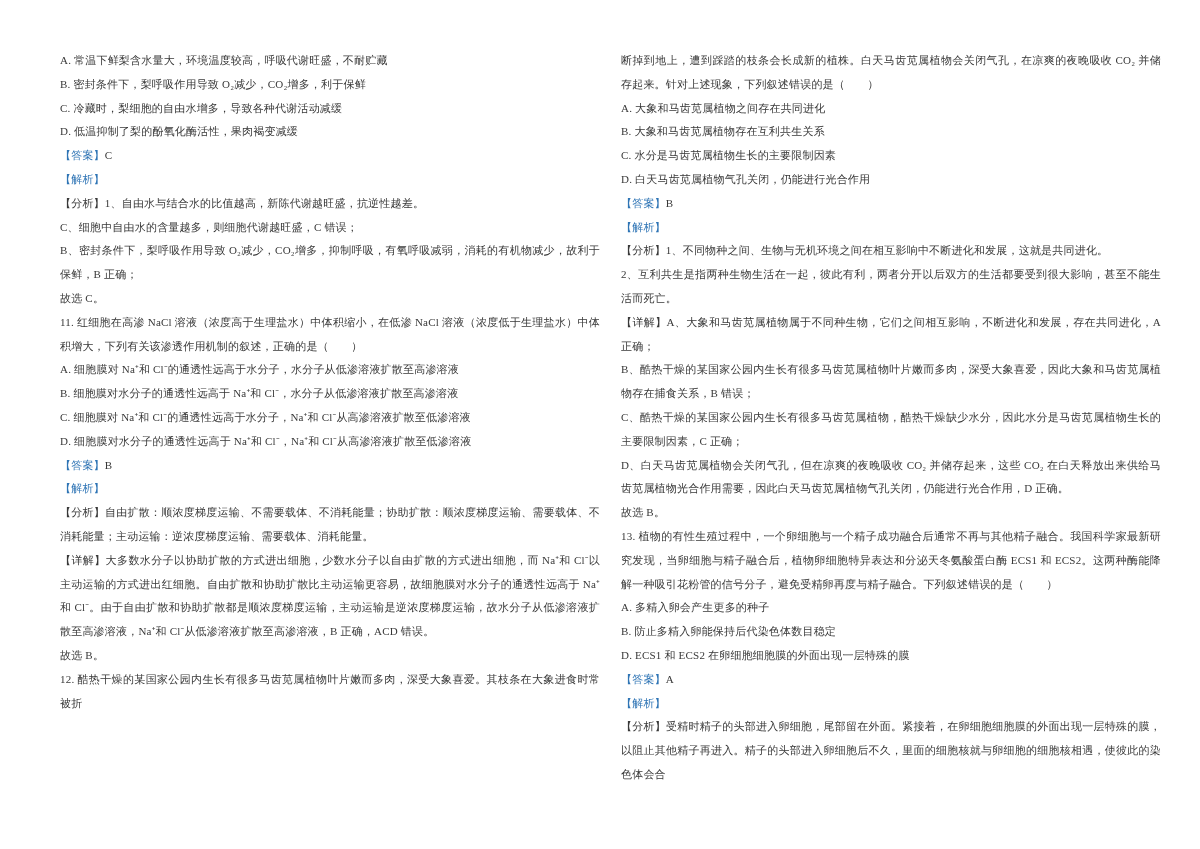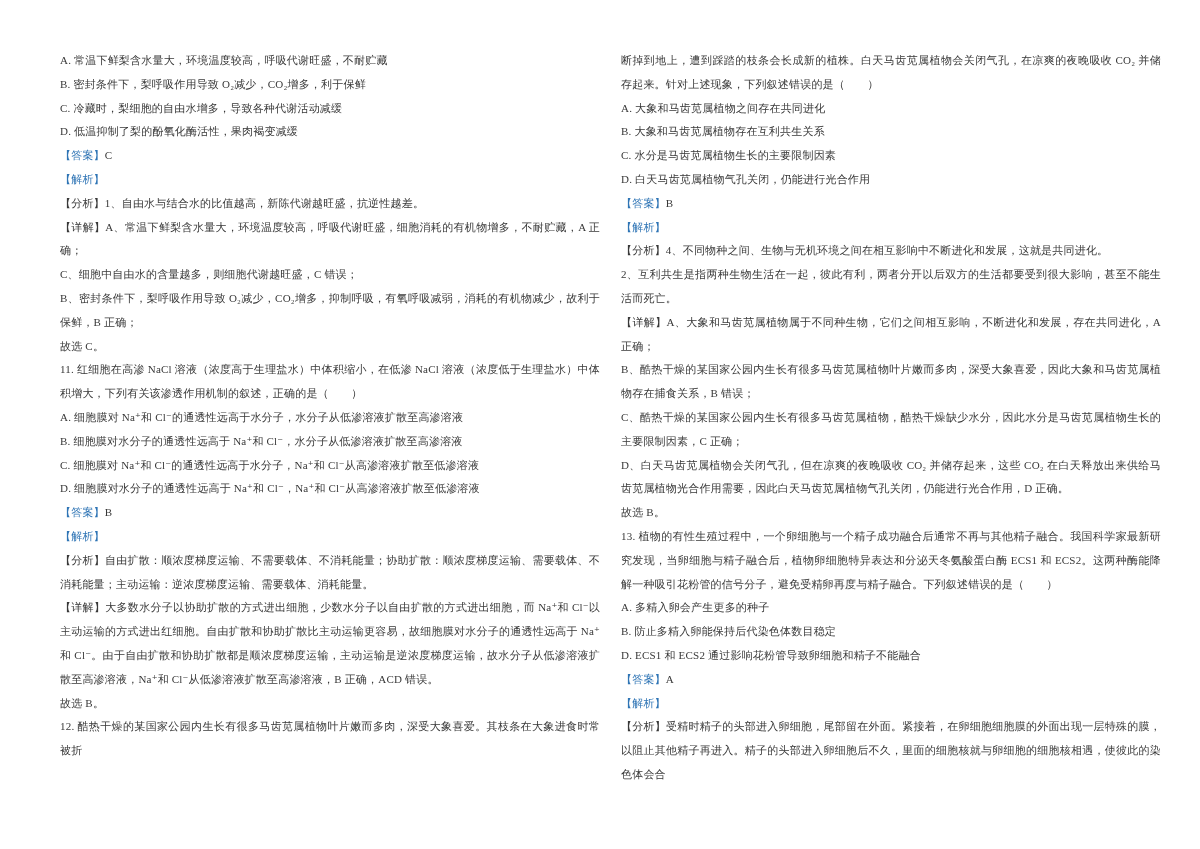--- a/index.html
+++ b/index.html
@@ -19,20 +19,21 @@
     width:1200px;height:849px;
     padding:49px 39px 0 60px;
     display:flex;
     gap:21px;
     overflow:hidden;
     background:var(--bg);
   }
   .col{
     flex:0 0 540px;
     width:540px;
+    font-family:Liberation Serif, serif;
   }
   .para{
     font-size:11px;
     line-height:23.8px;
     text-align:justify;
     text-justify:inter-ideograph;
     letter-spacing:0.2px;
     word-break:break-all;
   }
   .para .blue{
@@ -45,21 +46,20 @@
 
 <div class="page">
   <div class="col" id="col-left">
       <div class="para"><span>A. 常温下鲜梨含水量大，环境温度较高，呼吸代谢旺盛，不耐贮藏</span></div>
       <div class="para"><span>B. 密封条件下，梨呼吸作用导致 O₂减少，CO₂增多，利于保鲜</span></div>
       <div class="para"><span>C. 冷藏时，梨细胞的自由水增多，导致各种代谢活动减缓</span></div>
       <div class="para"><span>D. 低温抑制了梨的酚氧化酶活性，果肉褐变减缓</span></div>
       <div class="para"><span class="blue">【答案】</span><span>C</span></div>
       <div class="para"><span class="blue">【解析】</span></div>
       <div class="para"><span>【分析】1、自由水与结合水的比值越高，新陈代谢越旺盛，抗逆性越差。</span></div>
-      <div class="para"><span>【详解】A、常温下鲜梨含水量大，环境温度较高，呼吸代谢旺盛，细胞消耗的有机物增多，不耐贮藏，A 正确；</span></div>
       <div class="para"><span>C、细胞中自由水的含量越多，则细胞代谢越旺盛，C 错误；</span></div>
       <div class="para"><span>B、密封条件下，梨呼吸作用导致 O₂减少，CO₂增多，抑制呼吸，有氧呼吸减弱，消耗的有机物减少，故利于保鲜，B 正确；</span></div>
       <div class="para"><span>故选 C。</span></div>
       <div class="para"><span>11. 红细胞在高渗 NaCl 溶液（浓度高于生理盐水）中体积缩小，在低渗 NaCl 溶液（浓度低于生理盐水）中体积增大，下列有关该渗透作用机制的叙述，正确的是（　　）</span></div>
       <div class="para"><span>A. 细胞膜对 Na⁺和 Cl⁻的通透性远高于水分子，水分子从低渗溶液扩散至高渗溶液</span></div>
       <div class="para"><span>B. 细胞膜对水分子的通透性远高于 Na⁺和 Cl⁻，水分子从低渗溶液扩散至高渗溶液</span></div>
       <div class="para"><span>C. 细胞膜对 Na⁺和 Cl⁻的通透性远高于水分子，Na⁺和 Cl⁻从高渗溶液扩散至低渗溶液</span></div>
       <div class="para"><span>D. 细胞膜对水分子的通透性远高于 Na⁺和 Cl⁻，Na⁺和 Cl⁻从高渗溶液扩散至低渗溶液</span></div>
       <div class="para"><span class="blue">【答案】</span><span>B</span></div>
       <div class="para"><span class="blue">【解析】</span></div>
@@ -69,28 +69,28 @@
       <div class="para"><span>12. 酷热干燥的某国家公园内生长有很多马齿苋属植物叶片嫩而多肉，深受大象喜爱。其枝条在大象进食时常被折</span></div>
     </div>
   <div class="col" id="col-right">
       <div class="para"><span>断掉到地上，遭到踩踏的枝条会长成新的植株。白天马齿苋属植物会关闭气孔，在凉爽的夜晚吸收 CO₂ 并储存起来。针对上述现象，下列叙述错误的是（　　）</span></div>
       <div class="para"><span>A. 大象和马齿苋属植物之间存在共同进化</span></div>
       <div class="para"><span>B. 大象和马齿苋属植物存在互利共生关系</span></div>
       <div class="para"><span>C. 水分是马齿苋属植物生长的主要限制因素</span></div>
       <div class="para"><span>D. 白天马齿苋属植物气孔关闭，仍能进行光合作用</span></div>
       <div class="para"><span class="blue">【答案】</span><span>B</span></div>
       <div class="para"><span class="blue">【解析】</span></div>
-      <div class="para"><span>【分析】4、不同物种之间、生物与无机环境之间在相互影响中不断进化和发展，这就是共同进化。</span></div>
+      <div class="para"><span>【分析】1、不同物种之间、生物与无机环境之间在相互影响中不断进化和发展，这就是共同进化。</span></div>
       <div class="para"><span>2、互利共生是指两种生物生活在一起，彼此有利，两者分开以后双方的生活都要受到很大影响，甚至不能生活而死亡。</span></div>
       <div class="para"><span>【详解】A、大象和马齿苋属植物属于不同种生物，它们之间相互影响，不断进化和发展，存在共同进化，A 正确；</span></div>
       <div class="para"><span>B、酷热干燥的某国家公园内生长有很多马齿苋属植物叶片嫩而多肉，深受大象喜爱，因此大象和马齿苋属植物存在捕食关系，B 错误；</span></div>
       <div class="para"><span>C、酷热干燥的某国家公园内生长有很多马齿苋属植物，酷热干燥缺少水分，因此水分是马齿苋属植物生长的主要限制因素，C 正确；</span></div>
       <div class="para"><span>D、白天马齿苋属植物会关闭气孔，但在凉爽的夜晚吸收 CO₂ 并储存起来，这些 CO₂ 在白天释放出来供给马齿苋属植物光合作用需要，因此白天马齿苋属植物气孔关闭，仍能进行光合作用，D 正确。</span></div>
       <div class="para"><span>故选 B。</span></div>
       <div class="para"><span>13. 植物的有性生殖过程中，一个卵细胞与一个精子成功融合后通常不再与其他精子融合。我国科学家最新研究发现，当卵细胞与精子融合后，植物卵细胞特异表达和分泌天冬氨酸蛋白酶 ECS1 和 ECS2。这两种酶能降解一种吸引花粉管的信号分子，避免受精卵再度与精子融合。下列叙述错误的是（　　）</span></div>
       <div class="para"><span>A. 多精入卵会产生更多的种子</span></div>
       <div class="para"><span>B. 防止多精入卵能保持后代染色体数目稳定</span></div>
-      <div class="para"><span>D. ECS1 和 ECS2 通过影响花粉管导致卵细胞和精子不能融合</span></div>
+      <div class="para"><span>D. ECS1 和 ECS2 在卵细胞细胞膜的外面出现一层特殊的膜</span></div>
       <div class="para"><span class="blue">【答案】</span><span>A</span></div>
       <div class="para"><span class="blue">【解析】</span></div>
       <div class="para"><span>【分析】受精时精子的头部进入卵细胞，尾部留在外面。紧接着，在卵细胞细胞膜的外面出现一层特殊的膜，以阻止其他精子再进入。精子的头部进入卵细胞后不久，里面的细胞核就与卵细胞的细胞核相遇，使彼此的染色体会合</span></div>
     </div>
 </div>
 
 </body></html>

